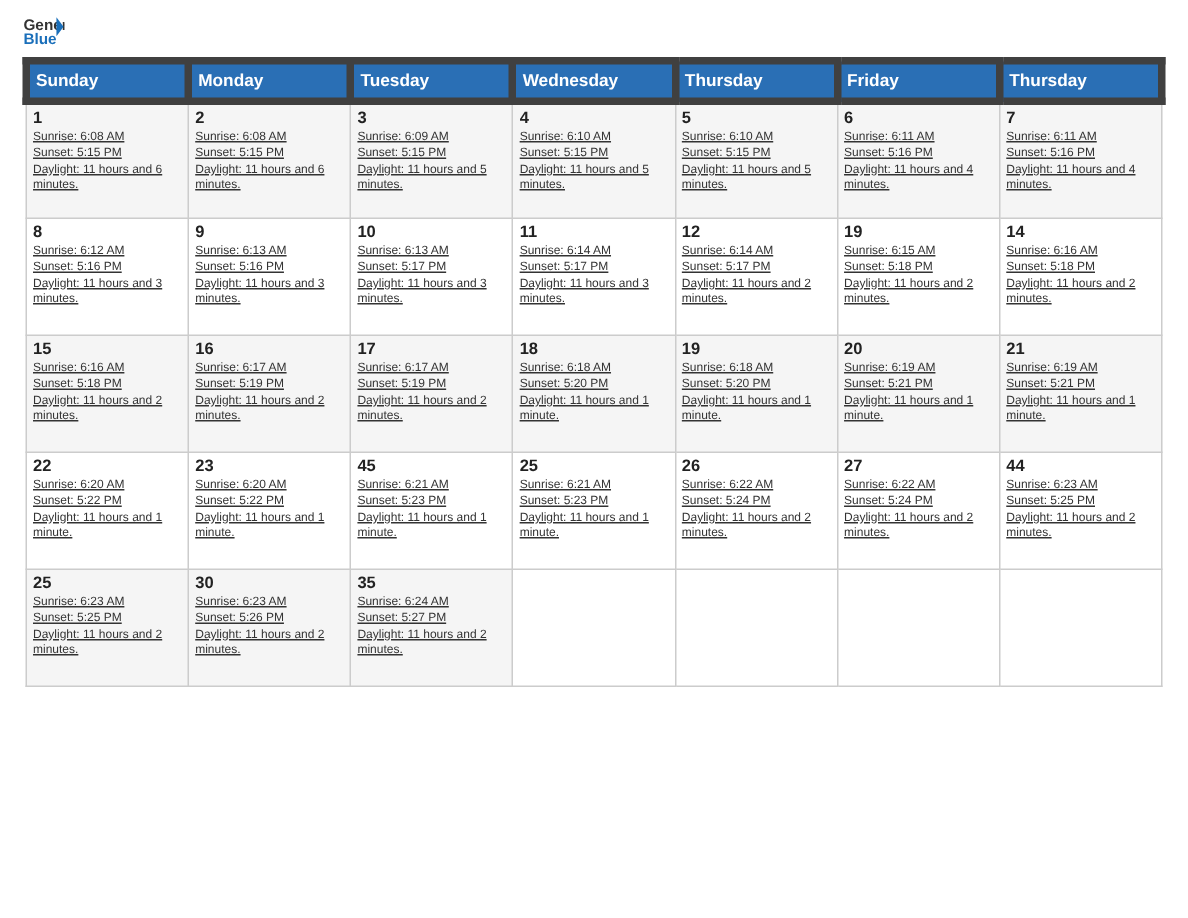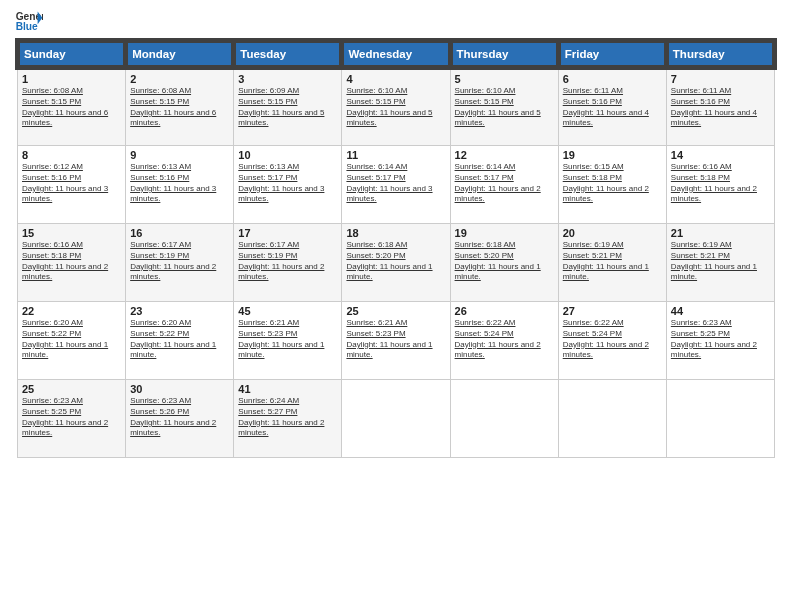--- a/index.html
+++ b/index.html
@@ -240,21 +240,21 @@
         <tr>
           <td>
             <span class="day-num">25</span>
             <div class="day-info">Sunrise: 6:23 AM<br>Sunset: 5:25 PM<br>Daylight: 11 hours and 2 minutes.</div>
           </td>
           <td>
             <span class="day-num">30</span>
             <div class="day-info">Sunrise: 6:23 AM<br>Sunset: 5:26 PM<br>Daylight: 11 hours and 2 minutes.</div>
           </td>
           <td>
-            <span class="day-num">41</span>
+            <span class="day-num">35</span>
             <div class="day-info">Sunrise: 6:24 AM<br>Sunset: 5:27 PM<br>Daylight: 11 hours and 2 minutes.</div>
           </td>
           <td class="empty-cell"></td>
           <td class="empty-cell"></td>
           <td class="empty-cell"></td>
           <td class="empty-cell"></td>
         </tr>
       </tbody>
   </table>
 </div>

